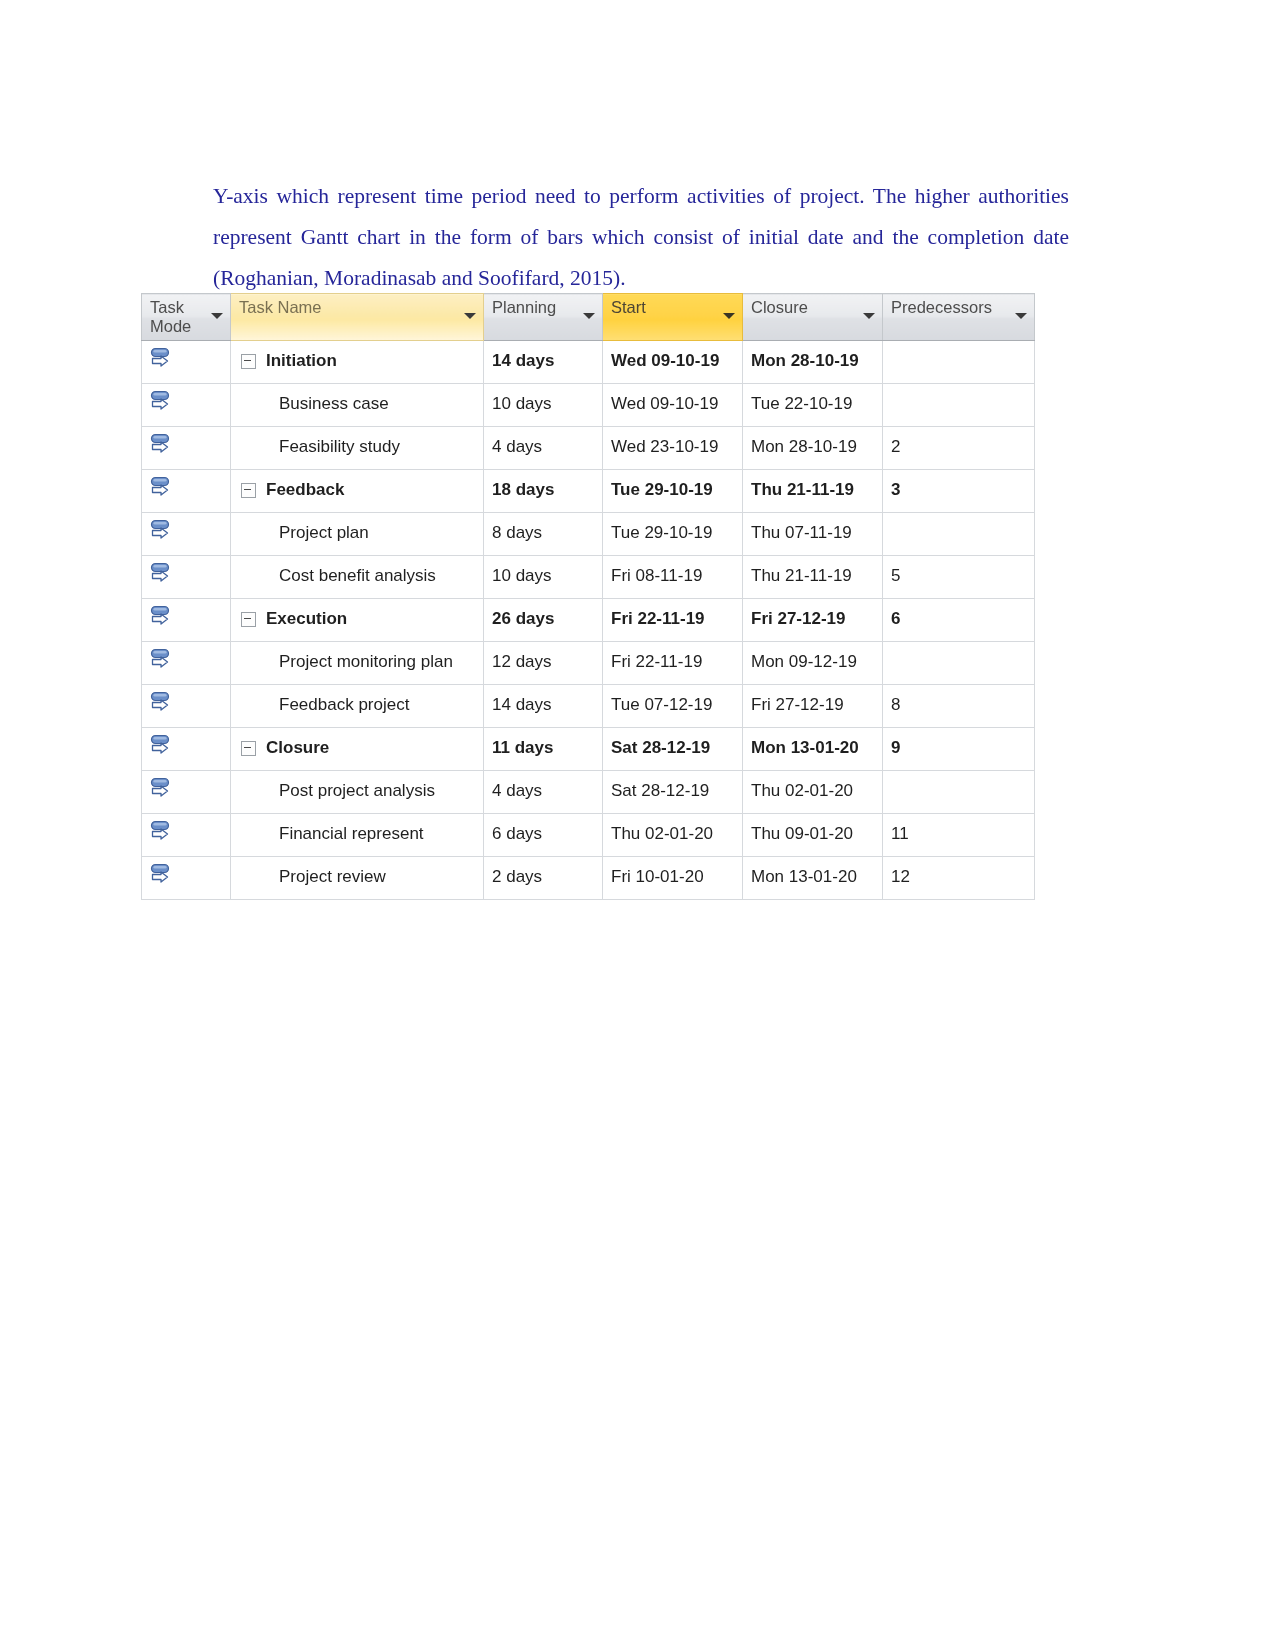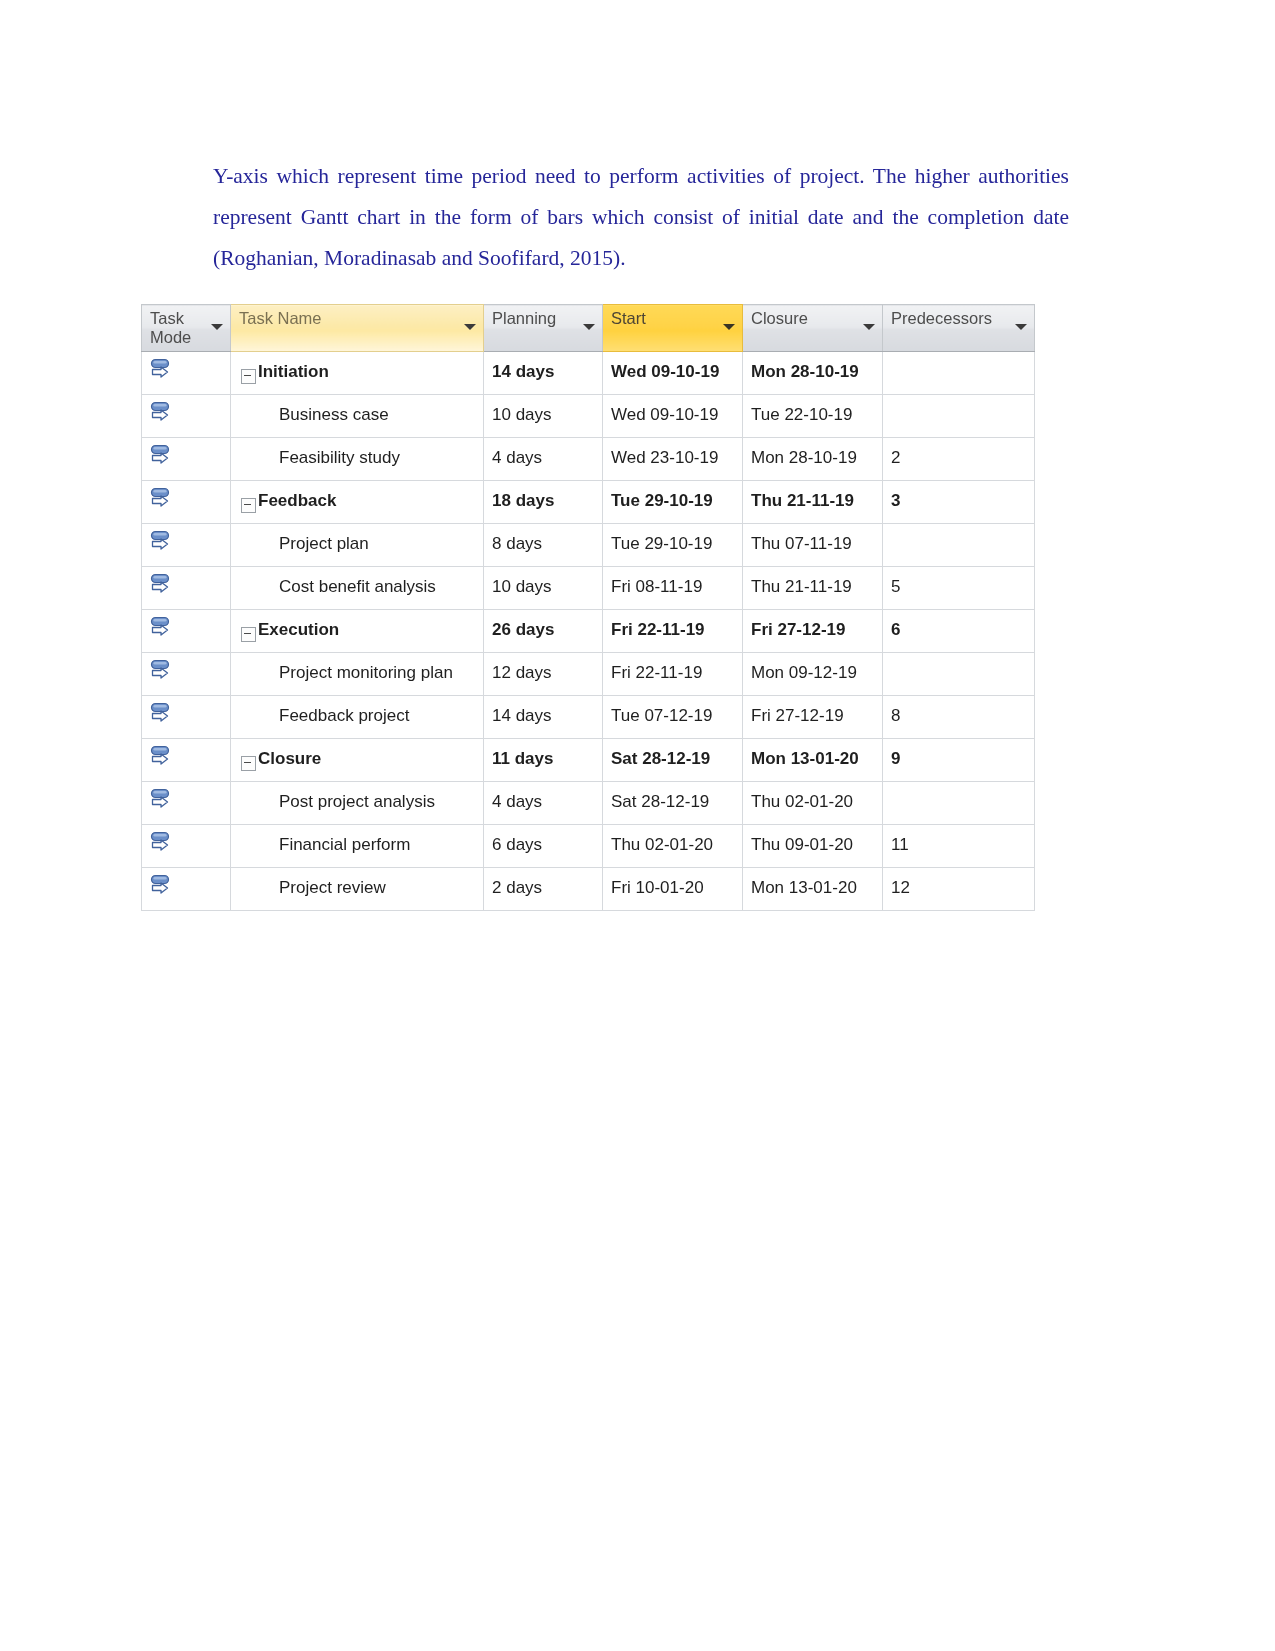--- a/index.html
+++ b/index.html
@@ -11,34 +11,34 @@
     height: 1651px;
     background: #ffffff;
     font-family: "Liberation Serif", serif;
     overflow: hidden;
   }
 
   
   .doc-paragraph {
     position: absolute;
     left: 213px;
-    top: 134px;
+    top: 154px;
     width: 856px;
     color: #262699;
     font-family: "Liberation Serif", serif;
     font-size: 21.5px;
     line-height: 41px;
     text-align: justify;
   }
 
   
   .task-table-wrap {
     position: absolute;
     left: 141px;
-    top: 304px;
+    top: 293px;
     width: 893px;
   }
   table.task-table {
     border-collapse: collapse;
     width: 893px;
     table-layout: fixed;
     font-family: "Liberation Sans", sans-serif;
     background: #ffffff;
   }
   table.task-table col.c-mode    { width: 89px; }
@@ -108,22 +108,22 @@
     padding: 6px 0 6px 8px;
   }
   td.cell-name  { padding-left: 10px; }
   td.cell-dur   { }
   td.cell-start { }
   td.cell-finish{ }
   td.cell-pred  { }
 
   .name-inner {
     display: flex;
-    align-items: flex-end;
-    gap: 2px;
+    align-items: flex-start;
+    gap: 10px;
   }
   .indent-child { padding-left: 38px; }
 
   
   .collapse-box {
     flex: 0 0 auto;
     width: 13px;
     height: 13px;
     margin-top: 6px;
     border: 1px solid #9aa0a6;
@@ -400,21 +400,21 @@
         <tr data-interactable="true">
           <td class="cell-mode" data-interactable="true">
             <span class="taskmode-icon" data-interactable="false"><svg width="26" height="30" viewBox="0 0 26 30" xmlns="http://www.w3.org/2000/svg">
                 <rect x="1.5" y="1.5" width="17" height="8" rx="4" ry="4" fill="#6b8fc9" stroke="#41629c" stroke-width="1.2"></rect>
                 <rect x="3.5" y="3" width="13" height="2.6" rx="1.3" ry="1.3" fill="#a9c2e6" opacity="0.85"></rect>
                 <path d="M2.5 11.5 H11 V9 L17.5 14 L11 19 V16.5 H2.5 Z" fill="#ffffff" stroke="#41629c" stroke-width="1.3" stroke-linejoin="round"></path>
               </svg></span>
           </td>
           <td class="cell-name" data-interactable="true">
             <span class="name-inner indent-child" data-interactable="false">
-              <span data-interactable="false">Financial perform</span>
+              <span data-interactable="false">Financial represent</span>
             </span>
           </td>
           <td class="cell-dur" data-interactable="true"><span data-interactable="false">6 days</span></td>
           <td class="cell-start" data-interactable="true"><span data-interactable="false">Thu 02-01-20</span></td>
           <td class="cell-finish" data-interactable="true"><span data-interactable="false">Thu 09-01-20</span></td>
           <td class="cell-pred" data-interactable="true"><span data-interactable="false">11</span></td>
         </tr>
         <tr data-interactable="true">
           <td class="cell-mode" data-interactable="true">
             <span class="taskmode-icon" data-interactable="false"><svg width="26" height="30" viewBox="0 0 26 30" xmlns="http://www.w3.org/2000/svg">

